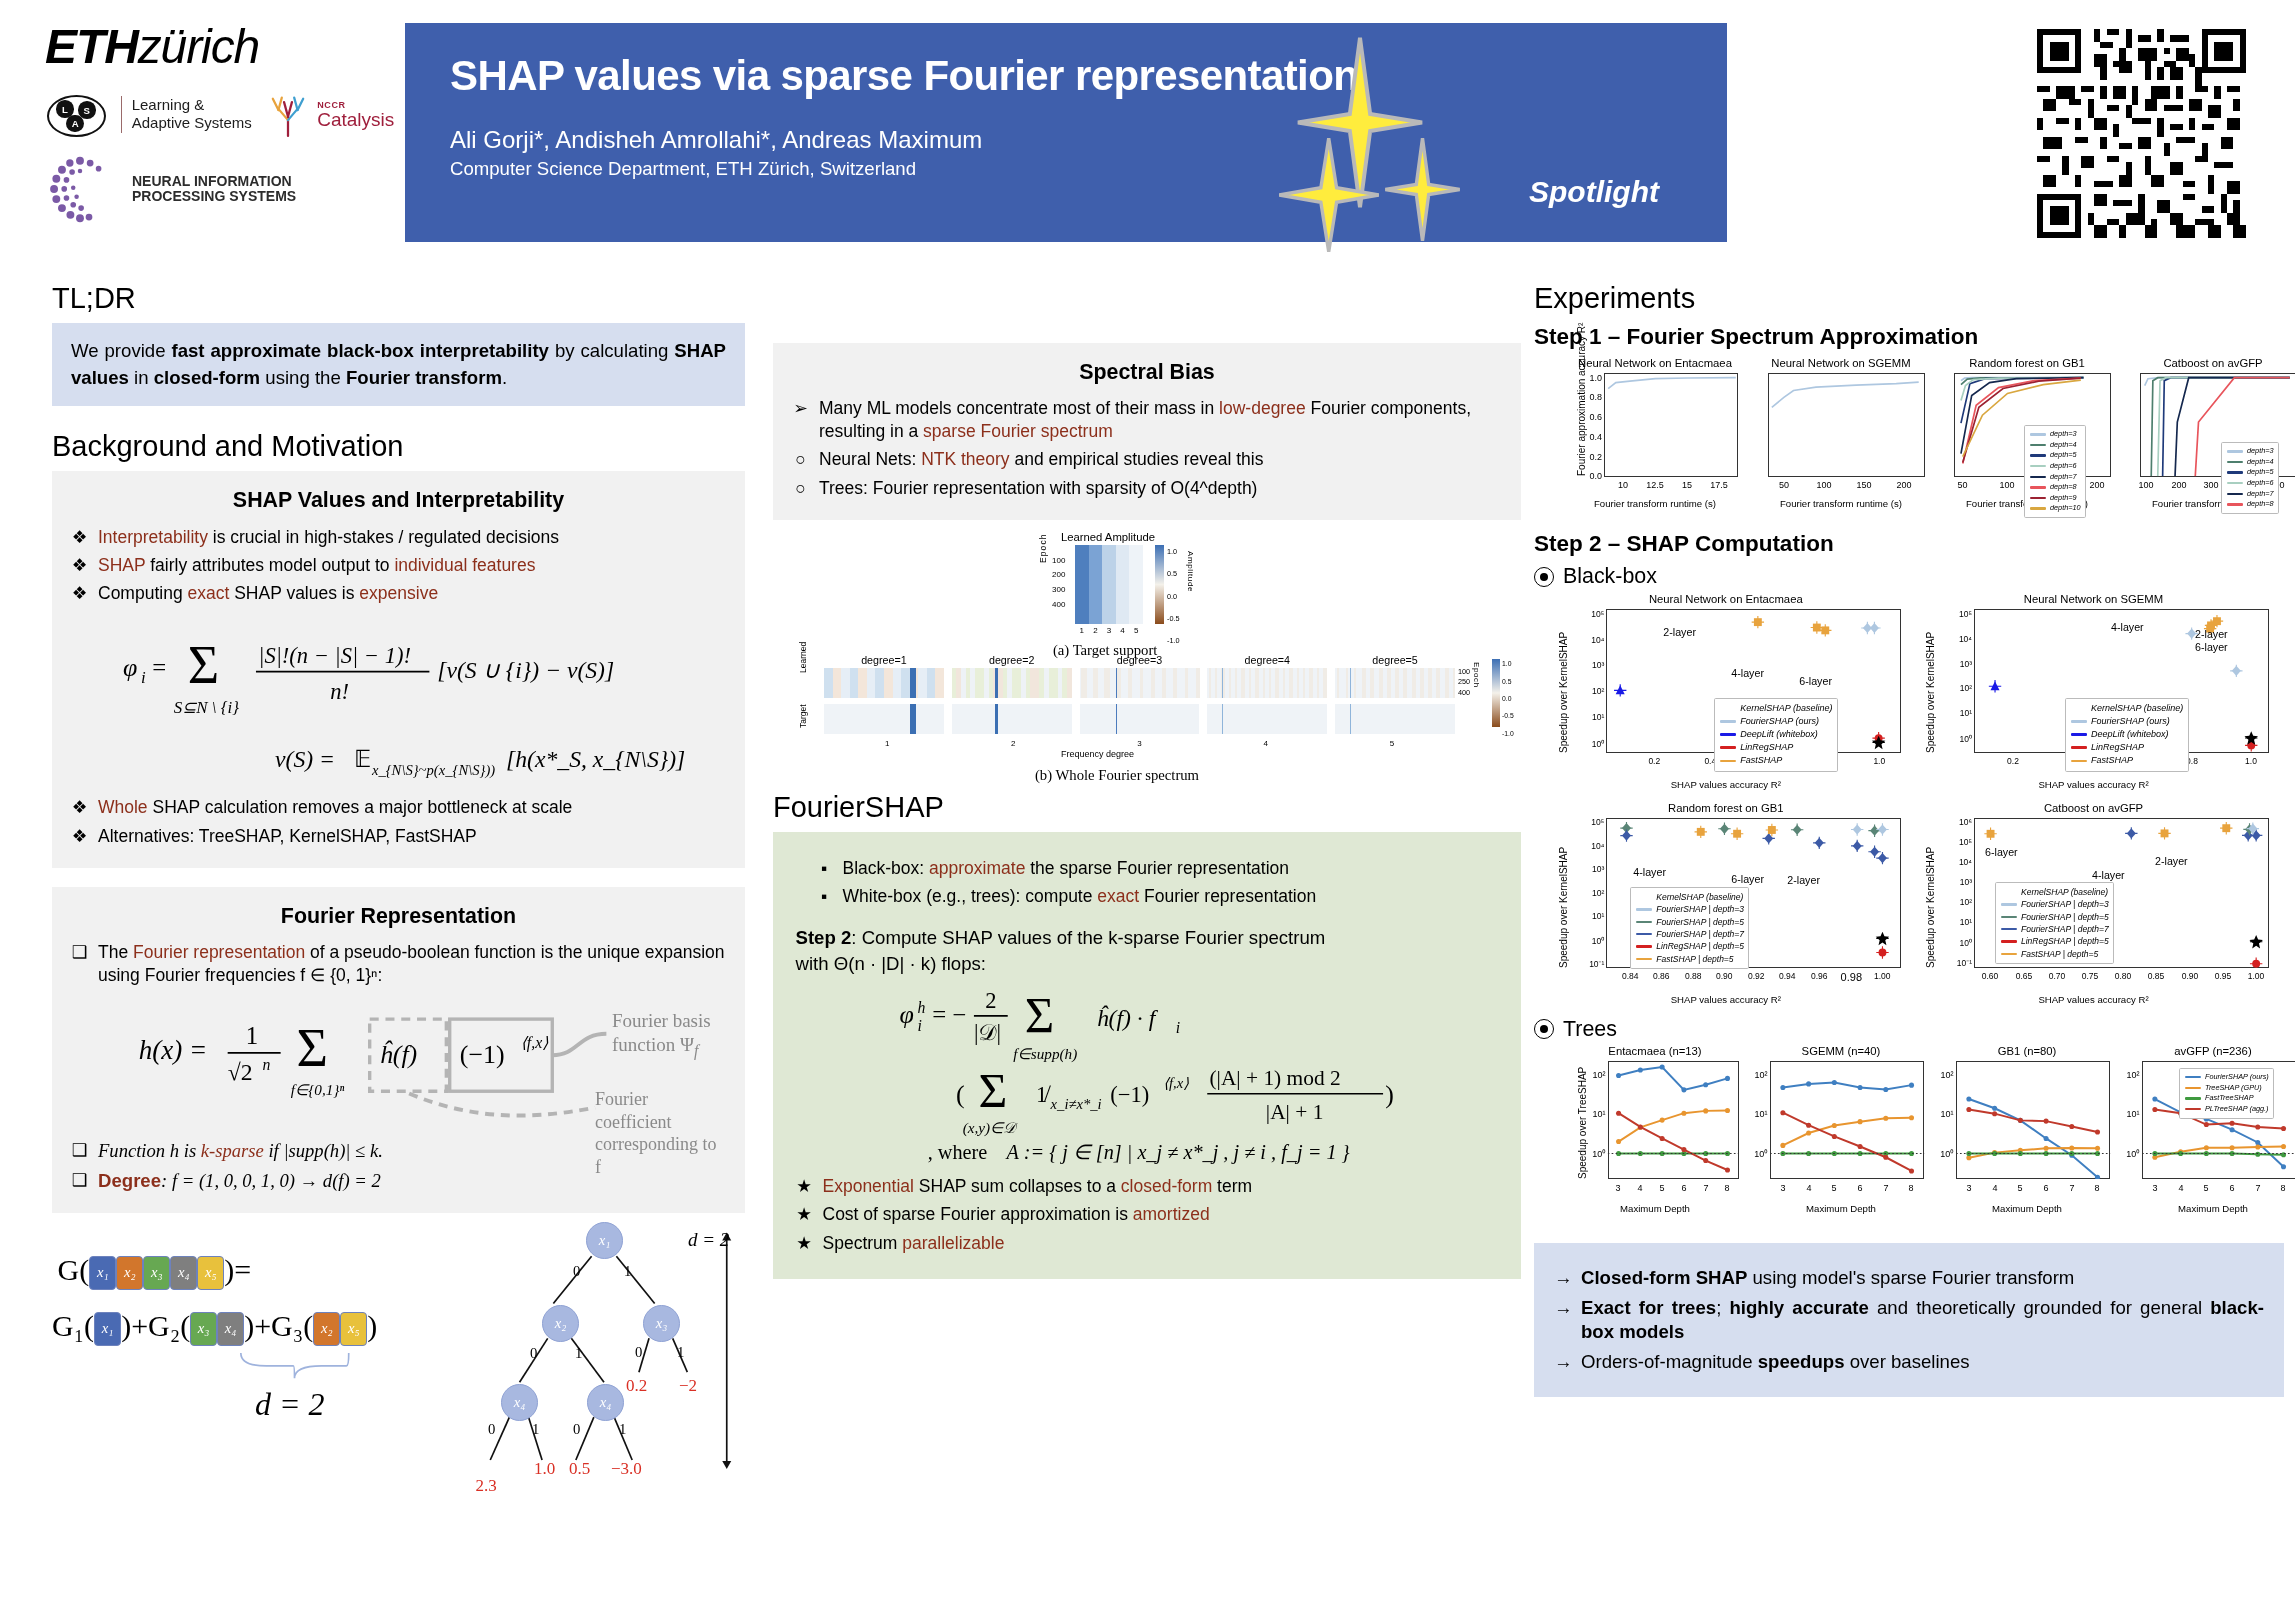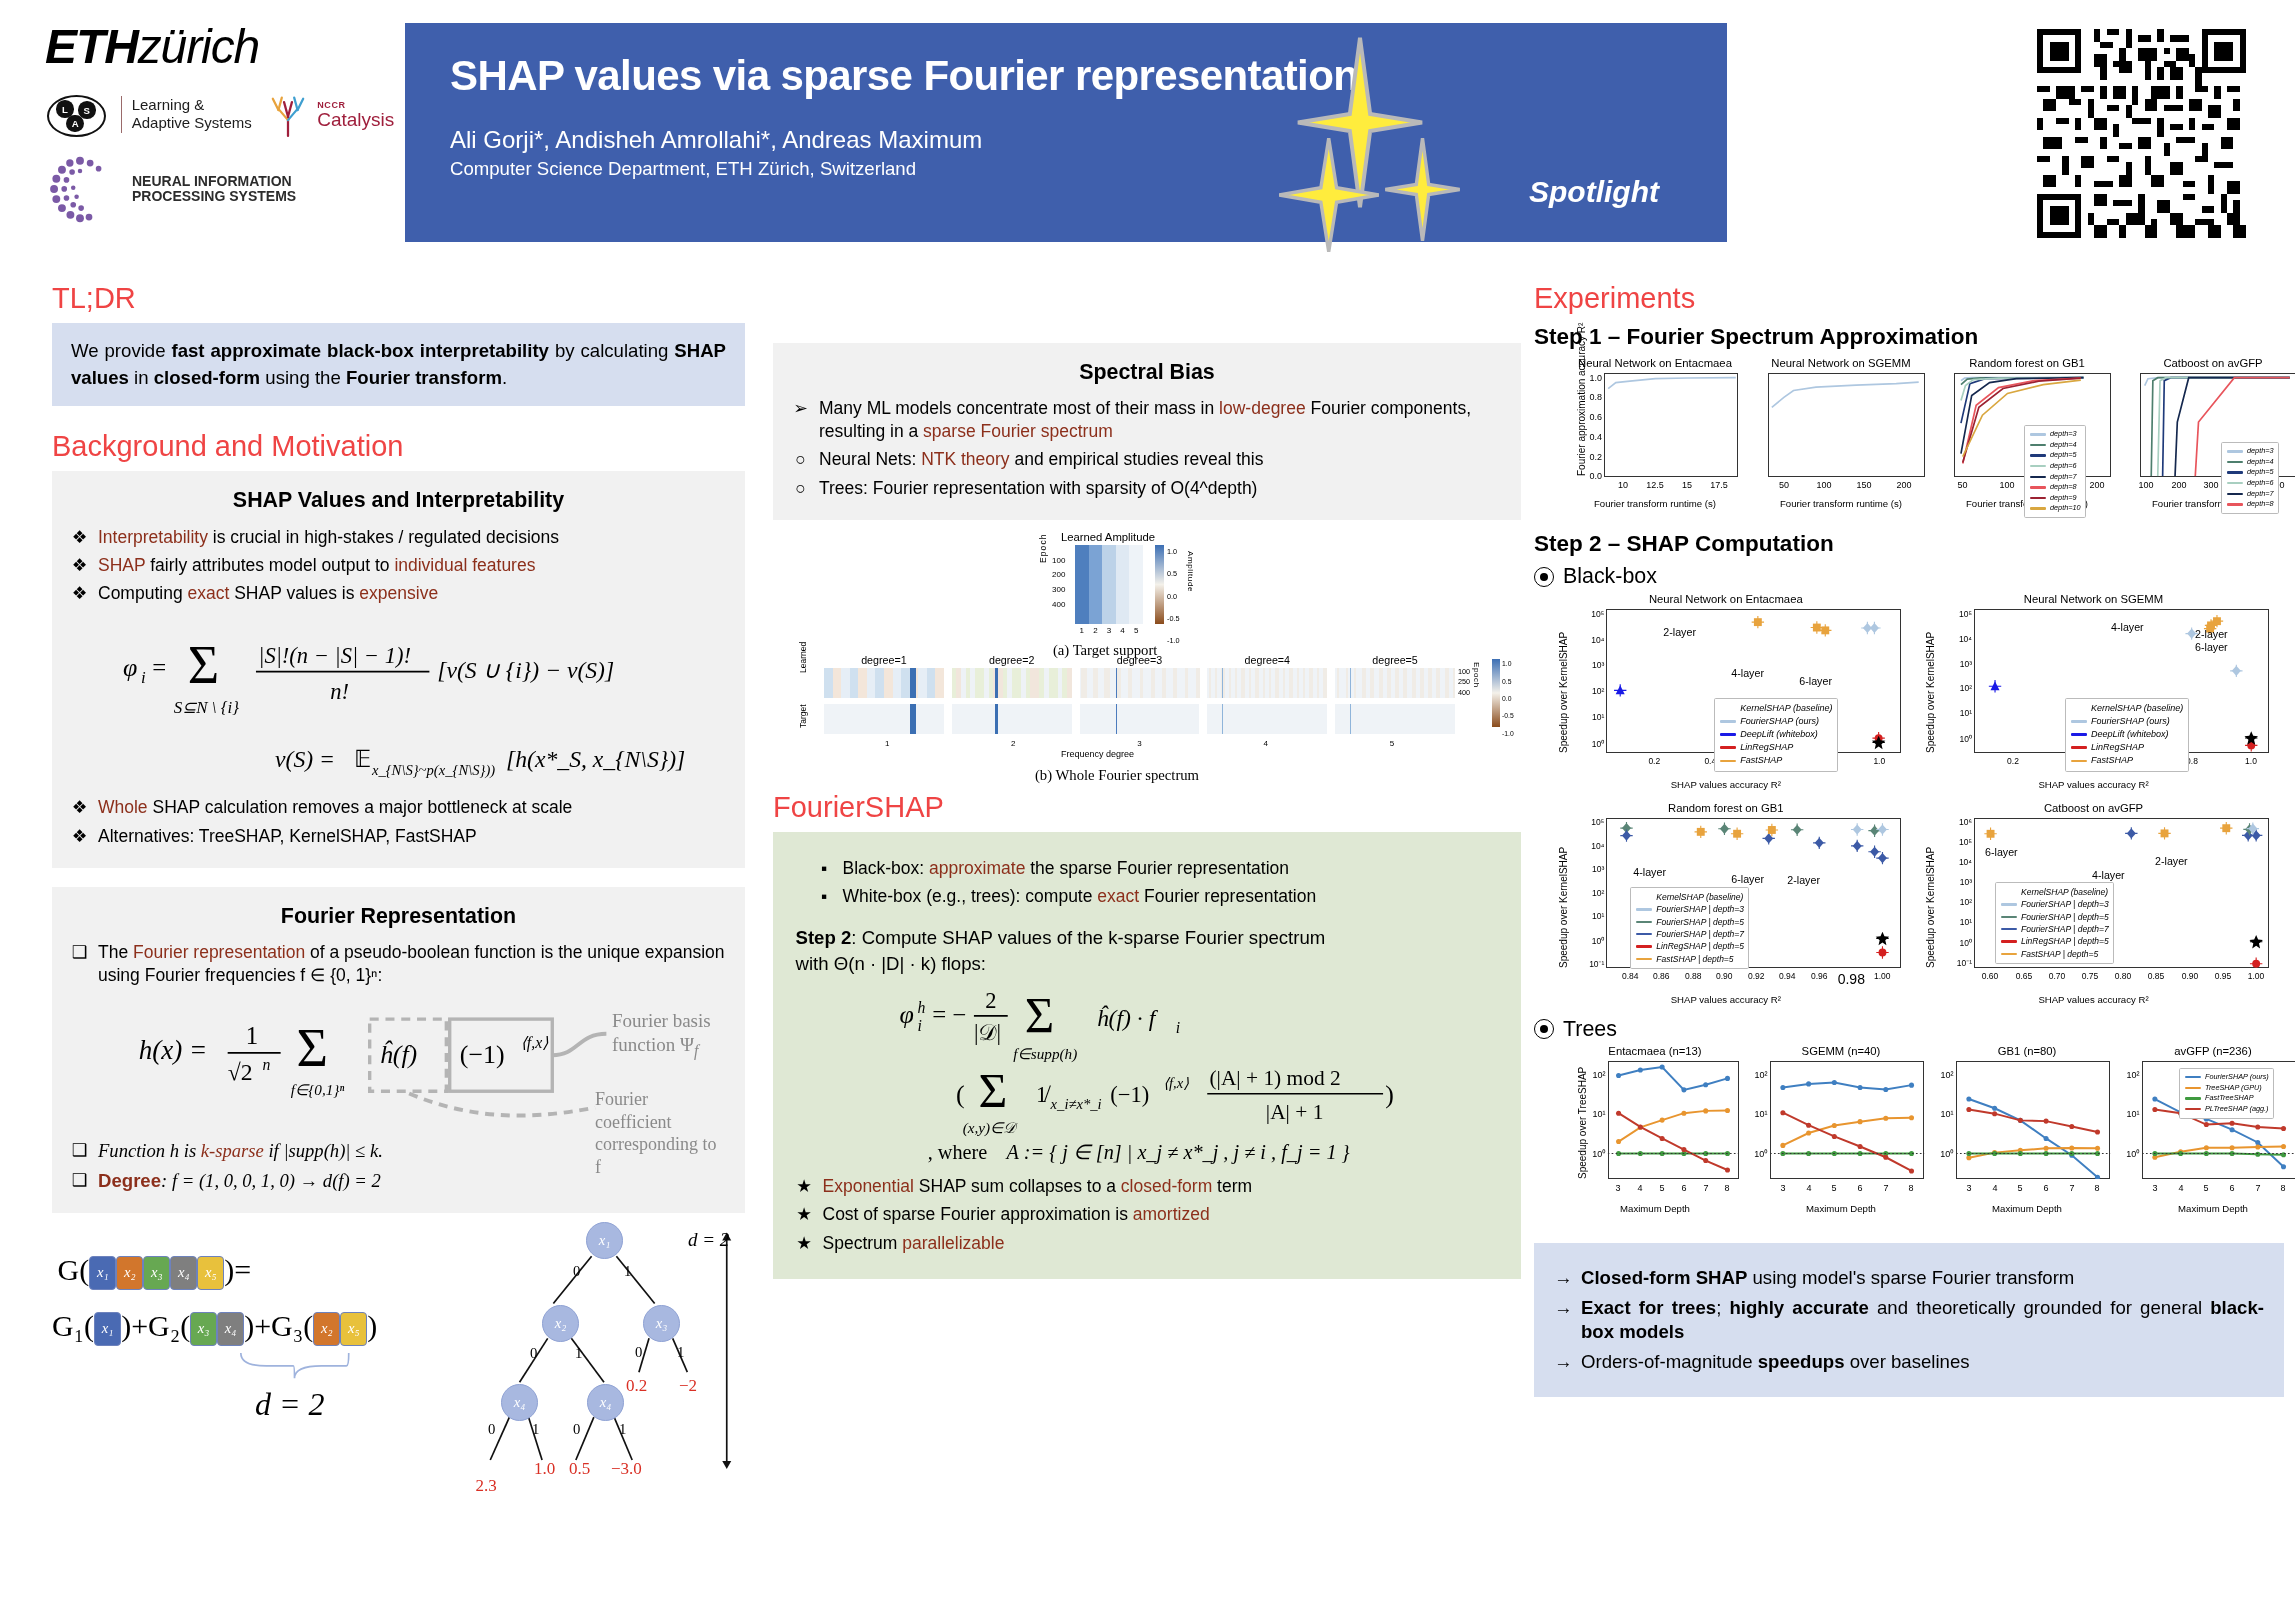--- a/index.html
+++ b/index.html
@@ -25,21 +25,21 @@
   .banner{position:absolute;left:405px;top:22.5px;width:1322px;height:219px;background:#3f5fac;}
   .banner h1{margin:0;padding:29px 0 0 45px;color:#fff;font-size:42px;font-weight:bold;letter-spacing:-0.6px;}
   .banner .authors{margin:0;padding:26px 0 0 45px;color:#fff;font-size:24px;}
   .banner .affil{margin:0;padding:4.5px 0 0 45px;color:#fff;font-size:18.6px;}
   .spotlight{position:absolute;left:0;top:0;width:100%;height:100%;}
   .spark{position:absolute;}
   .spot-word{position:absolute;right:68px;bottom:33px;color:#fff;font-size:30px;font-style:italic;font-weight:bold;}
   .qr{position:absolute;left:2029px;top:29px;width:225px;height:209px;}
 
   
-  .sec-title{color:#ef4444;font-size:29px;margin:0 0 8px 0;font-weight:400;}
+  .sec-title{color:#000000;font-size:29px;margin:0 0 8px 0;font-weight:400;}
   .box{padding:14.7px 19px;box-sizing:border-box;}
   .box-grey{background:#f1f1f1;}
   .box-blue{background:#d6deef;}
   .box-green{background:#dfe8d4;}
   .box-title{text-align:center;font-size:21.4px;font-weight:bold;margin:2.3px 0 12.4px 0;}
   .bl{display:flex;gap:10px;margin:5.6px 0;font-size:17.5px;line-height:1.3;}
   .bl .mk{flex:none;width:17px;text-align:center;}
   .rd{color:#8c2f1b;}
   .formula{font-family:"Liberation Serif",serif;text-align:center;}
   .mi{font-family:"Liberation Serif",serif;font-style:italic;}
@@ -1187,21 +1187,21 @@
           <div class="frame" style="left:61px;top:16px;width:295px;height:150px"></div>
           <div class="ylab" style="left:12.4px;top:166px">Speedup over KernelSHAP</div>
           <div class="xlab" style="left:0;top:192px">SHAP values accuracy R²</div>
           <div class="xt" style="left:85px;top:169px;font-size:8.5px">0.84</div>
           <div class="xt" style="left:116px;top:169px;font-size:8.5px">0.86</div>
           <div class="xt" style="left:148px;top:169px;font-size:8.5px">0.88</div>
           <div class="xt" style="left:179px;top:169px;font-size:8.5px">0.90</div>
           <div class="xt" style="left:211px;top:169px;font-size:8.5px">0.92</div>
           <div class="xt" style="left:242px;top:169px;font-size:8.5px">0.94</div>
           <div class="xt" style="left:274px;top:169px;font-size:8.5px">0.96</div>
-          <div class="xt" style="left:306px;top:169px;font-size:14px">0.98</div>
+          <div class="xt" style="left:306px;top:169px;font-size:11px">0.98</div>
           <div class="xt" style="left:337px;top:169px;font-size:8.5px">1.00</div>
           <div class="yt" style="left:35px;width:24px;top:161px;font-size:8.5px">10⁻¹</div>
           <div class="yt" style="left:35px;width:24px;top:138px;font-size:8.5px">10⁰</div>
           <div class="yt" style="left:35px;width:24px;top:114px;font-size:8.5px">10¹</div>
           <div class="yt" style="left:35px;width:24px;top:91px;font-size:8.5px">10²</div>
           <div class="yt" style="left:35px;width:24px;top:67px;font-size:8.5px">10³</div>
           <div class="yt" style="left:35px;width:24px;top:44px;font-size:8.5px">10⁴</div>
           <div class="yt" style="left:35px;width:24px;top:20.5px;font-size:8.5px">10⁵</div>
           <svg style="position:absolute;left:0;top:0;width:361px;height:203px;overflow:hidden" viewBox="0 0 640 360" width="361" height="203">
             <clipPath id="cpbb-gb1">

